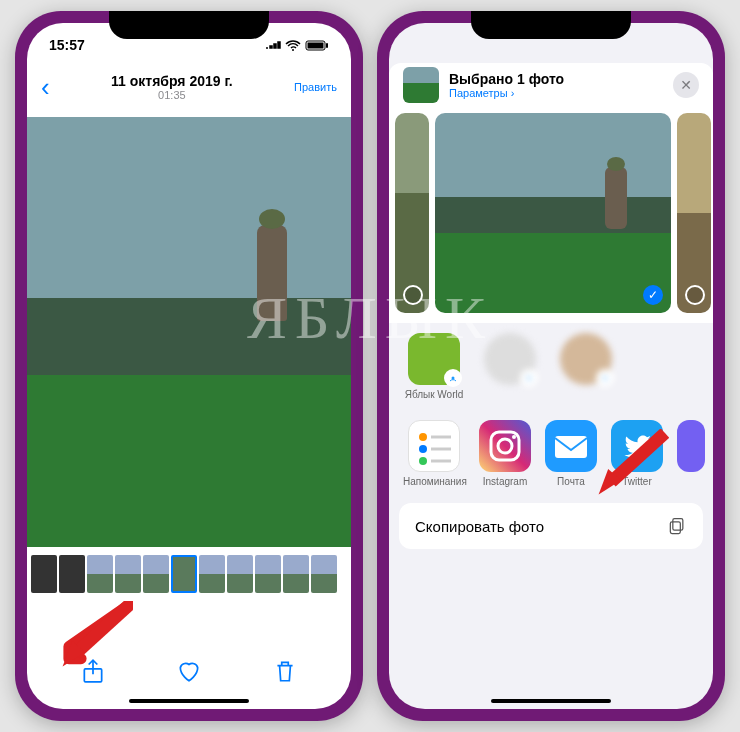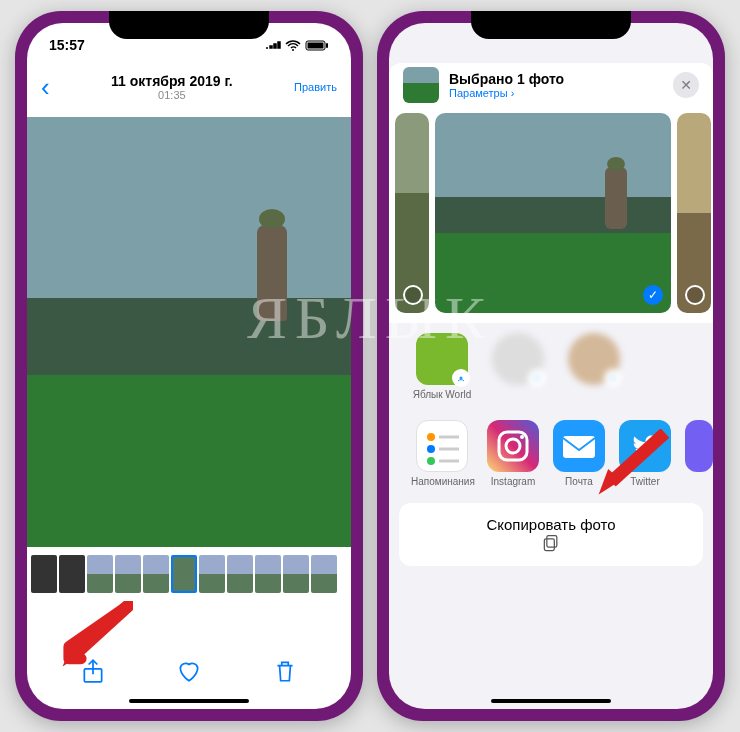--- a/index.html
+++ b/index.html
@@ -139,21 +139,21 @@
   .prev .rock2{ position:absolute; right:44px; top:54px; width:22px; height:62px; background:#6a5e4f; border-radius:6px;}
   .prev .rock2::after{ content:""; position:absolute; top:-10px; left:2px; width:18px;height:14px;background:#5a6a45;border-radius:50%;}
   .sel-mark {
     position:absolute; bottom:8px;
     width:20px; height:20px; border-radius:50%;
     border:2px solid #fff;
   }
   .sel-mark.empty { left:8px; background:rgba(0,0,0,.15);}
   .sel-mark.checked { right:8px; background:#007aff; display:flex;align-items:center;justify-content:center;color:#fff;font-size:12px;border:none;}
   .airdrop-row, .apps-row {
-    display:flex; gap:14px; padding:10px 22px;
+    display:flex; gap:14px; padding:10px 14px;
     background:#f2f2f7;
   }
   .ad-item { width:62px; text-align:center; font-size:10px; color:#666; }
   .ad-icon {
     width:52px; height:52px; border-radius:26px; margin:0 auto 4px;
     position:relative; background:#ddd;
   }
   .ad-icon.app { border-radius:12px; background:#7ab82e;}
   .ad-badge {
     position:absolute; bottom:-2px; right:-2px;
@@ -168,21 +168,20 @@
   .ic-twitter{background:#1da1f2;}
   .ic-viber{background:#7360f2;}
   .actions-list {
     background:#fff; border-radius:12px; margin:6px 10px;
     overflow:hidden;
   }
   .action-row {
     display:flex; justify-content:space-between; align-items:center;
     padding:13px 16px; font-size:15px;
     border-bottom:1px solid #e5e5e8;
-    flex-direction:column;
   }
   .action-row:last-child{border-bottom:none;}
   svg.tb{ width:26px; height:26px; }
   svg.tb path, svg.tb rect, svg.tb polyline, svg.tb line{ stroke:#007aff; stroke-width:1.6; fill:none;}
   .watermark{
     position:absolute;
     top:284px; left:50%; transform:translateX(-50%);
     font-size:60px; color:rgba(255,255,255,.45);
     font-family: Georgia, serif;
     letter-spacing:8px;

